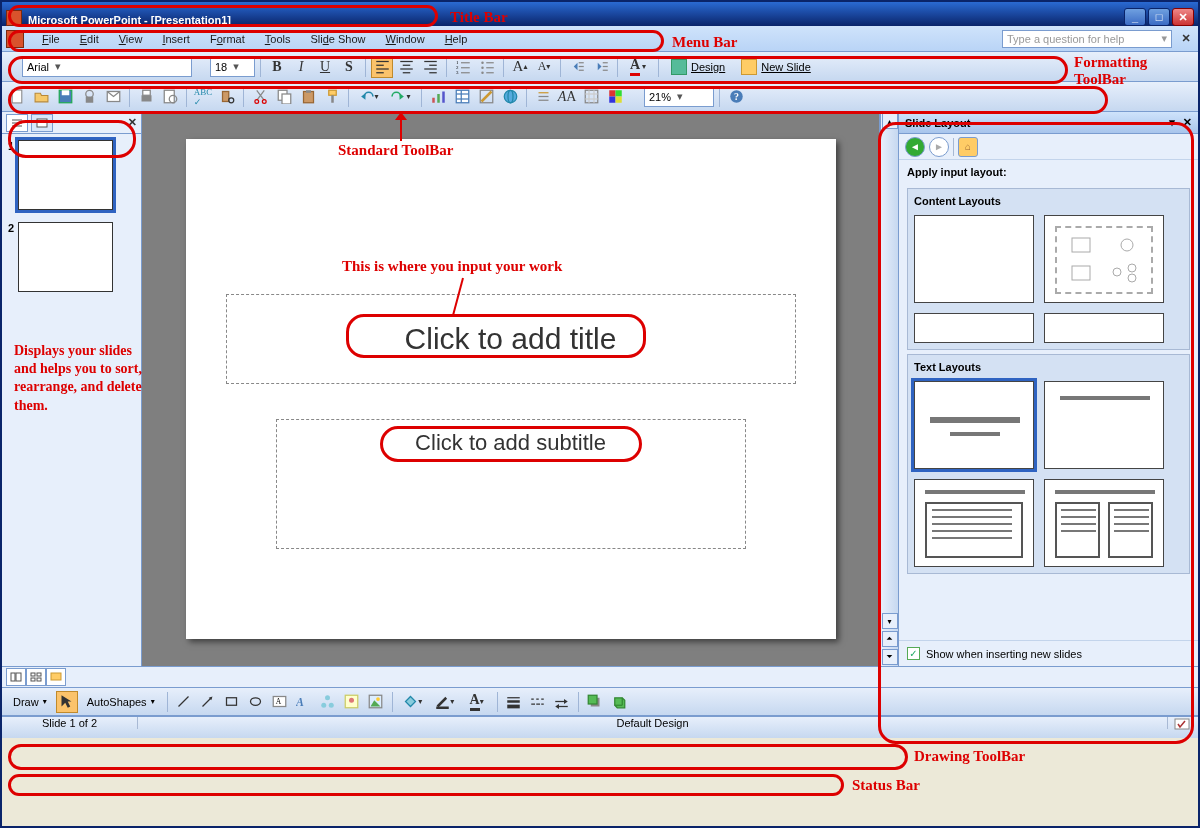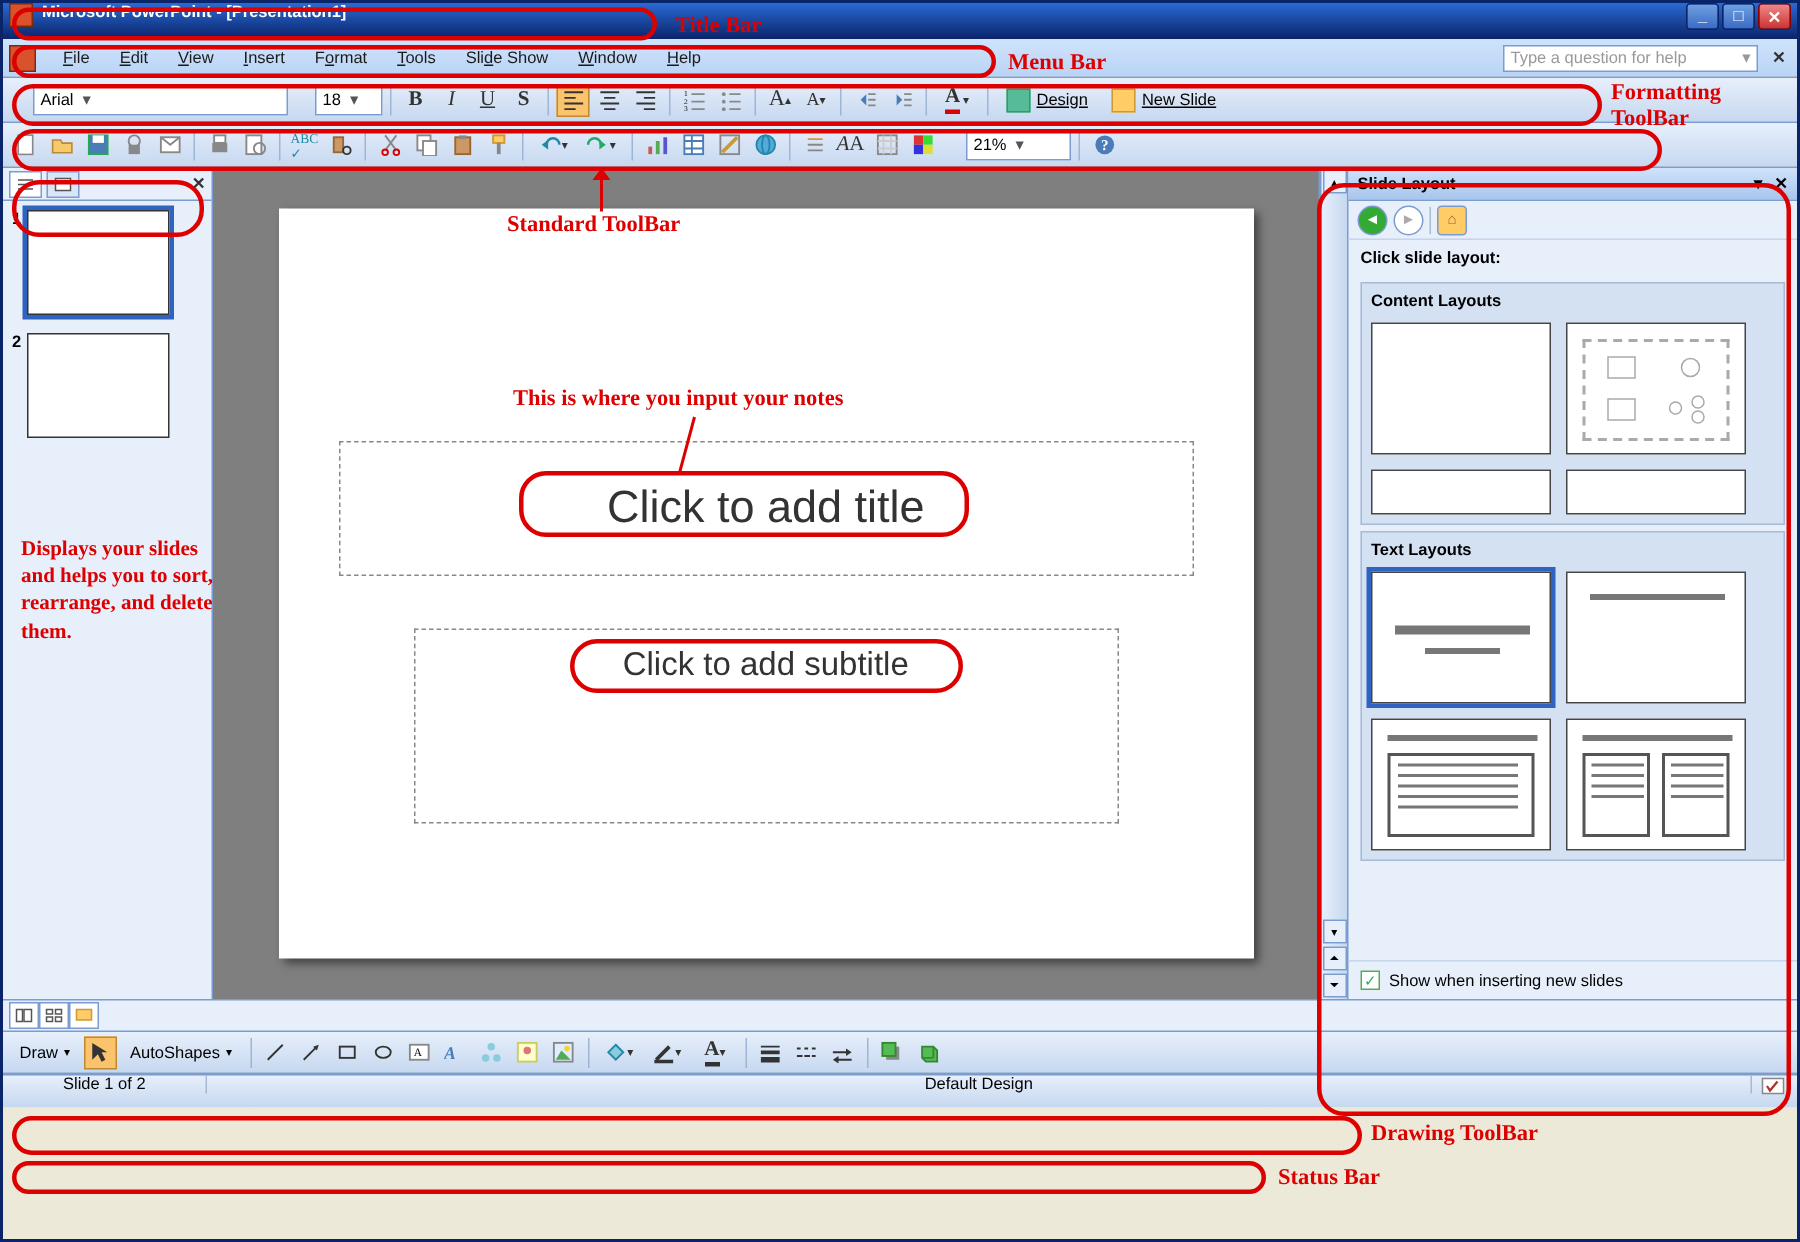--- a/index.html
+++ b/index.html
@@ -12,21 +12,21 @@
     position: relative;
     border: 2px solid #0a246a;
     overflow: hidden;
   }
   
   .titlebar {
     height: 24px;
     background: linear-gradient(#2a6ad3, #0a246a);
     color: #fff;
     display: flex;
-    align-items: flex-start;
+    align-items: flex-end;
     padding: 0 4px;
     font-weight: bold;
   }
   .titlebar .icon { width: 16px; height: 16px; background:#d9522c; border:1px solid #7a2b10; margin-right:6px; }
   .titlebar .spacer { flex:1; }
   .titlebar .win-btn {
     width:22px; height:18px; margin-left:2px;
     background:linear-gradient(#6fa0e0,#3b6bc4);
     border:1px solid #0a246a; border-radius:3px;
     color:#fff; font-weight:bold; font-size:11px;
@@ -498,21 +498,21 @@
       <span>▾</span>
       <span style="margin-left:8px">✕</span>
     </div>
     <div class="tp-nav">
       <div class="navbtn" style="color:#fff;background:#3a3">◄</div>
       <div class="navbtn" style="color:#aaa">►</div>
       <div style="width:1px;height:18px;background:#a8b9d4"></div>
       <div class="navbtn" style="border-radius:3px;background:#fc6;color:#963">⌂</div>
     </div>
     <div class="content">
-      <div class="apply">Click slide layout:</div>
+      <div class="apply">Apply input layout:</div>
       <div class="section">
         <div class="sec-head">Content Layouts</div>
         <div class="layouts">
           <div class="layout"></div>
           <div class="layout">
             <div class="box" style="left:10px;top:10px;width:98px;height:68px;border-style:dashed;border-color:#aaa">
               <svg width="98" height="68">
                   <rect x="15" y="10" width="18" height="14" fill="none" stroke="#aaa"></rect>
                   <circle cx="70" cy="17" r="6" fill="none" stroke="#aaa"></circle>
                   <rect x="15" y="38" width="18" height="14" fill="none" stroke="#aaa"></rect>
@@ -738,23 +738,23 @@
 <div class="callout" style="left:6px;top:54px;width:1060px;height:28px"></div>
 <div class="redlabel" style="left:1072px;top:52px;width:120px;line-height:1.1">Formatting ToolBar</div>
 
 <div class="callout" style="left:6px;top:84px;width:1100px;height:28px"></div>
 <div class="redlabel" style="left:336px;top:140px">Standard ToolBar</div>
 
 <div class="redline" style="left:398px;top:113px;width:2px;height:26px"></div>
 <div style="position:absolute;left:393px;top:110px;border-left:6px solid transparent;border-right:6px solid transparent;border-bottom:8px solid #d00"></div>
 
 <div class="callout" style="left:6px;top:118px;width:128px;height:38px"></div>
-<div class="redtext" style="left:12px;top:356px;width:130px">Displays your slides and helps you to sort, rearrange, and delete them.</div>
-
-<div class="redlabel" style="left:340px;top:256px">This is where you input your notes</div>
+<div class="redtext" style="left:12px;top:340px;width:130px">Displays your slides and helps you to sort, rearrange, and delete them.</div>
+
+<div class="redlabel" style="left:340px;top:256px">This is where you input your work</div>
 <div class="redline" style="left:460px;top:276px;width:2px;height:40px;transform:rotate(15deg);transform-origin:top"></div>
 
 <div class="callout" style="left:344px;top:312px;width:300px;height:44px"></div>
 <div class="callout" style="left:378px;top:424px;width:262px;height:36px"></div>
 
 <div class="callout" style="left:876px;top:120px;width:316px;height:622px"></div>
 
 <div class="callout" style="left:6px;top:742px;width:900px;height:26px"></div>
 <div class="redlabel" style="left:912px;top:746px">Drawing ToolBar</div>
 

